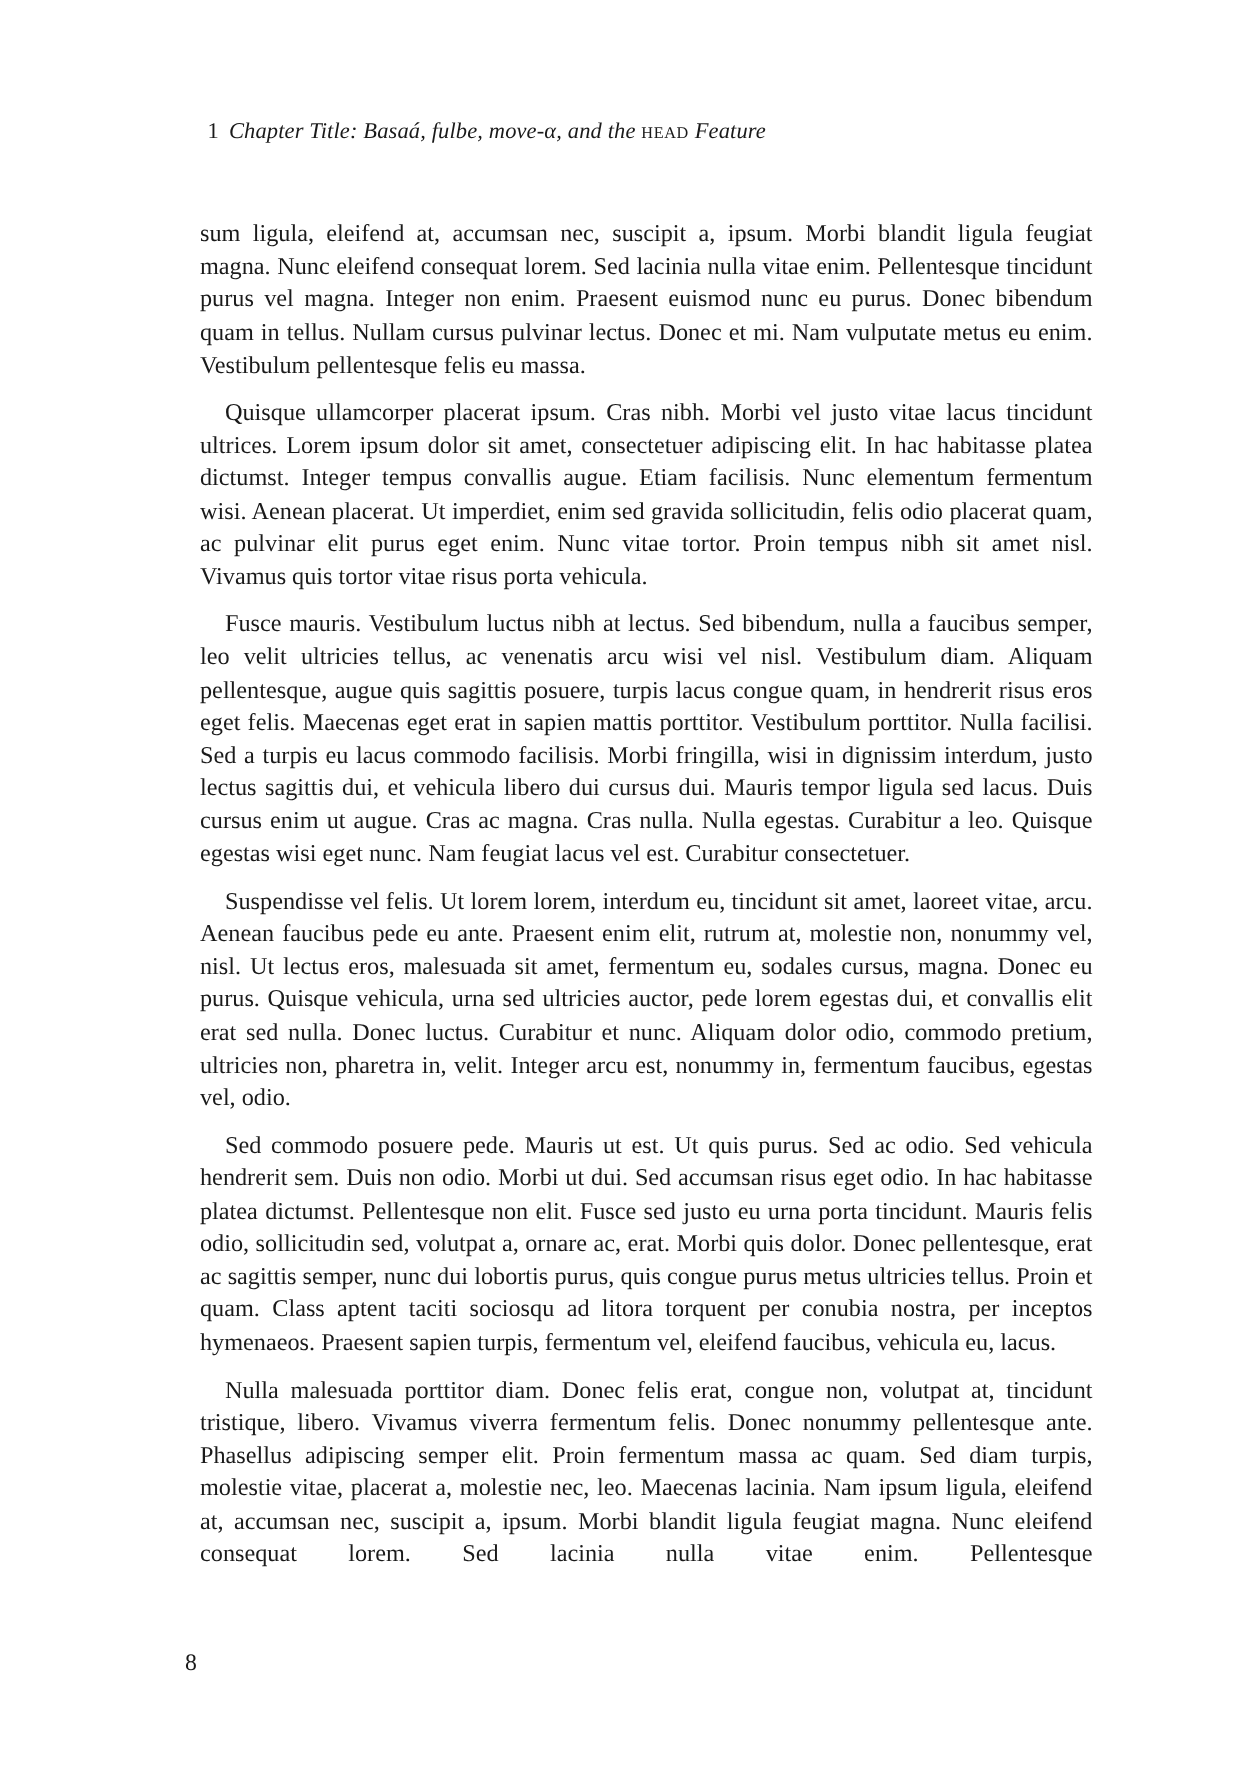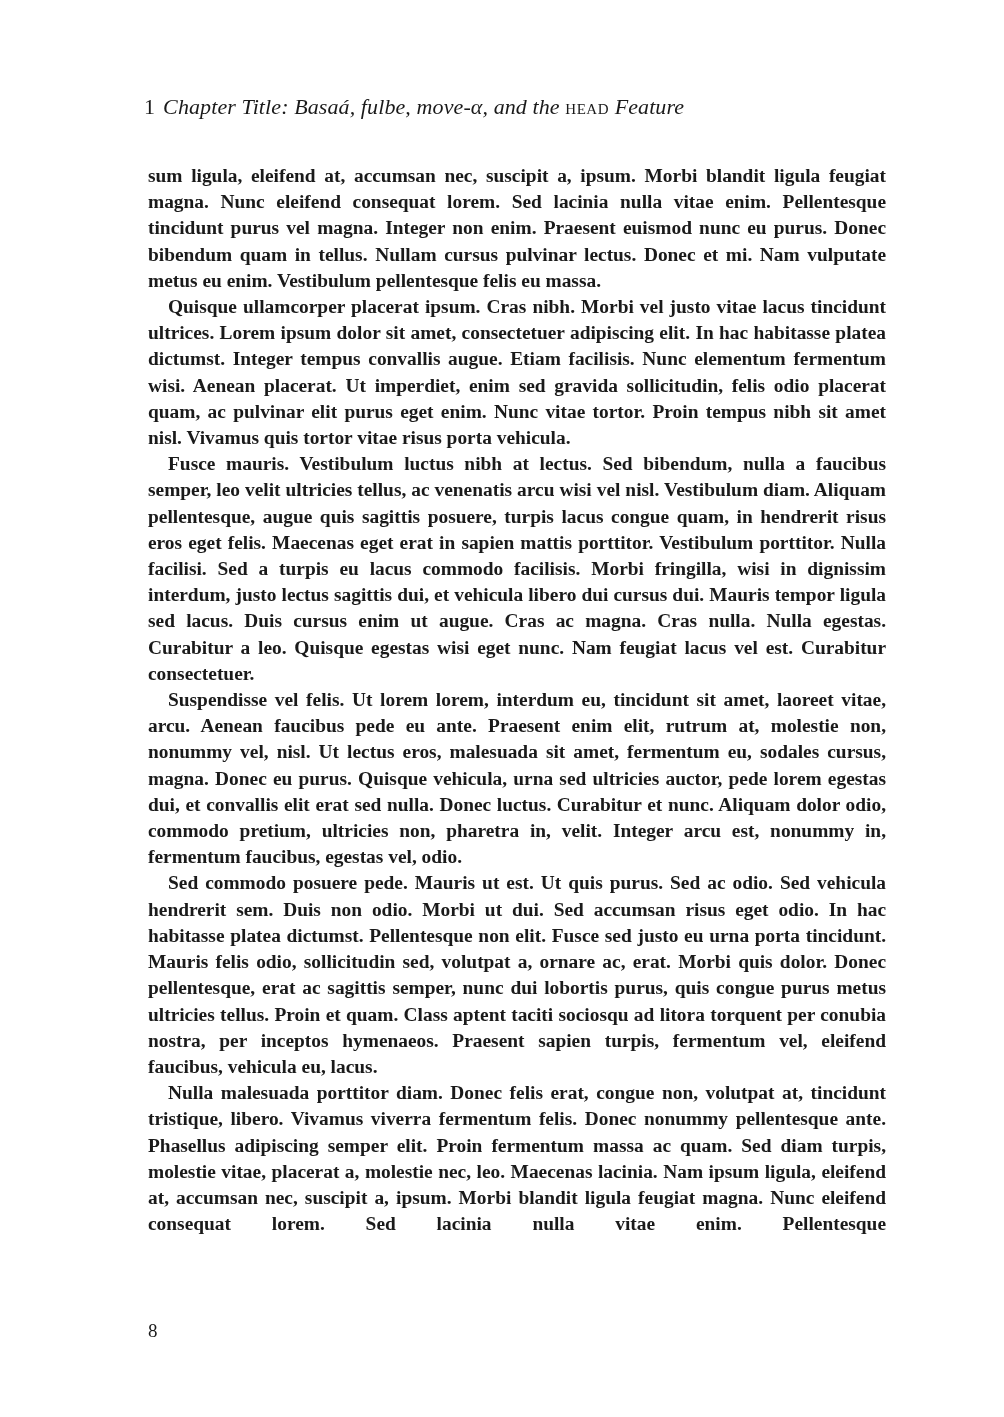--- a/index.html
+++ b/index.html
@@ -1,21 +1,21 @@
 <!DOCTYPE html>
 <html><head>
 <meta charset="utf-8">
 <style>
   html, body { margin: 0; padding: 0; background: #ffffff; }
   body { width: 1004px; height: 1417px; position: relative; overflow: hidden; font-family: "Liberation Serif", "DejaVu Serif", serif; color: #1a1a1a; }
-  .running-head { position: absolute; left: 144px; top: 94px; font-size: 22px; font-style: italic; letter-spacing: 0.1px; white-space: nowrap; }
+  .running-head { position: absolute; left: 166px; top: 94px; font-size: 18px; font-style: italic; letter-spacing: 0.1px; white-space: nowrap; }
   .running-head .chapnum { font-style: normal; margin-right: 8px; }
   .running-head .sc { font-style: normal; font-variant: small-caps; letter-spacing: 0.5px; }
   .body { position: absolute; left: 148px; top: 163px; width: 738px; }
-  .para { margin: 0; font-size: 19.4px; line-height: 26.2px; text-align: justify; hyphens: auto; font-weight: bold; }
+  .para { margin: 12px; font-size: 19.4px; line-height: 26.2px; text-align: justify; hyphens: auto; }
   .para.indent { text-indent: 20px; }
   .folio { position: absolute; left: 148px; top: 1320px; font-size: 19px; }
 </style>
 </head>
 <body>
 
 <div class="running-head">
   <span class="chapnum">1</span><span>Chapter Title: Basaá, fulbe, move-α, and the</span> <span class="sc">head</span> <span>Feature</span>
 </div>
 

